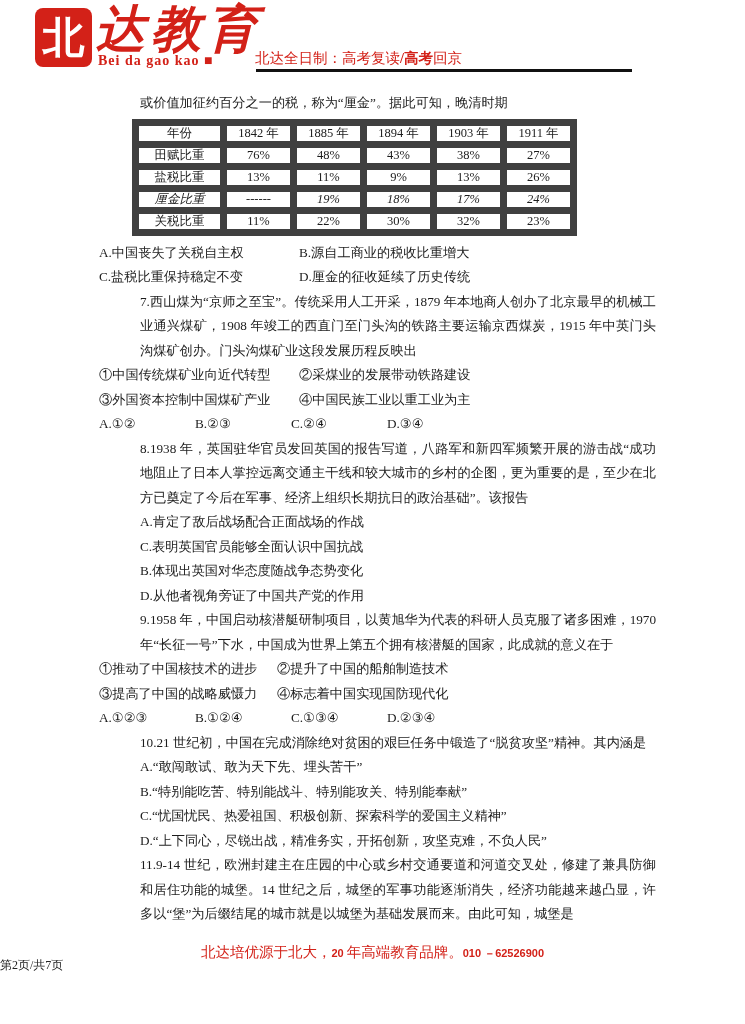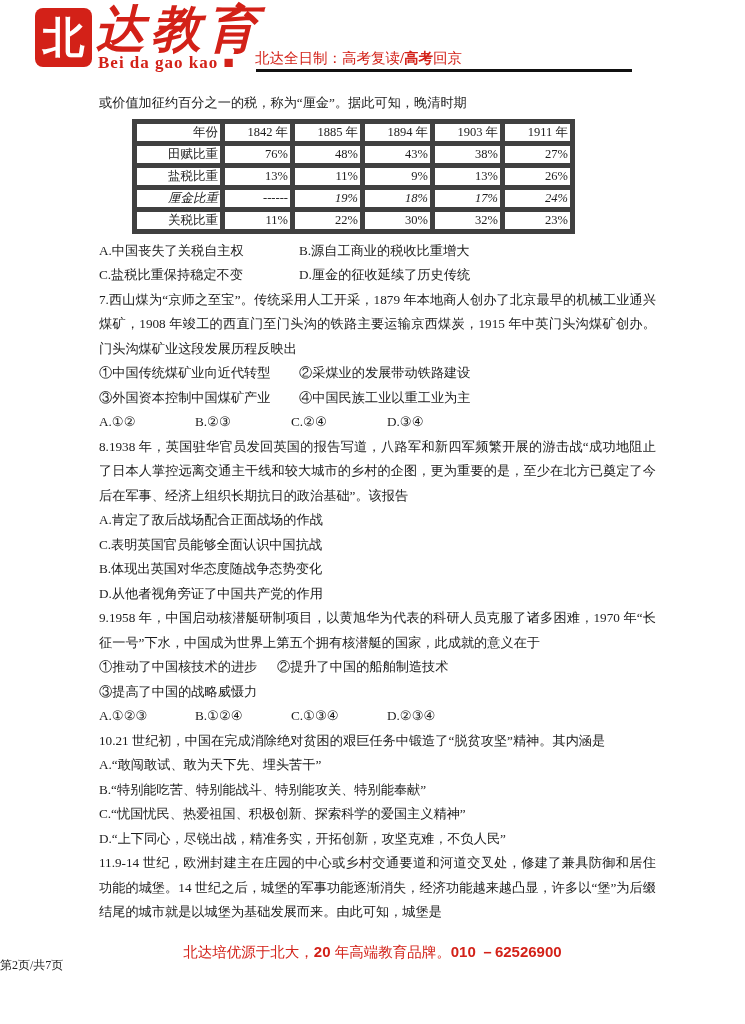--- a/index.html
+++ b/index.html
@@ -15,60 +15,60 @@
     background:#d32118; border-radius:7px; display:flex; align-items:center;
     justify-content:center; color:#ffffff; font-size:42px; font-weight:bold;
     box-shadow:0 0 0 1px #d32118;
   }
   .brand-script {
     position:absolute; left:95px; top:-4px; color:#d32118; font-size:50px;
     font-weight:bold; font-style:italic; letter-spacing:6px;
     font-family:"Liberation Serif",serif;
   }
   .brand-tagline {
-    position:absolute; left:98px; top:53px; color:#d32118; font-size:17px;
+    position:absolute; left:98px; top:53px; color:#d32118; font-size:14px;
     font-weight:bold; letter-spacing:1px;
   }
   .header-slogan {
     position:absolute; left:255px; top:49px; width:378px; 
     color:#d32118; font-size:14.5px; white-space:nowrap;
   }
   .header-slogan .b { font-weight:bold; }
   .header-rule {
     position:absolute; left:256px; top:69px; width:376px; height:3px;
     background:#111111;
   }
   
   .content {
     position:absolute; left:99px; top:91px; width:557px;
     font-size:13.2px; line-height:24.5px;
   }
-  .content p.line { text-align:justify; }
+  .content p.line { text-align:justify;margin-left:41px; }
   .data-table {
     border-collapse:collapse; margin:3px 0 5px 33px; table-layout:fixed;
     font-size:12.5px;
   }
   .data-table td {
-    border:5px solid #404040; height:22px; text-align:right;
+    border:7px solid #404040; height:22px; text-align:center;
     vertical-align:middle; padding:0 2px; line-height:14px;
   }
   .data-table col.c0 { width:88px; }
   .data-table col.cn { width:70px; }
   .data-table tr.thick-top td { border-top-width:2px;font-style:italic; }
   .pair { display:flex; }
   .pair .opt-l { display:inline-block; width:200px; flex:0 0 200px; }
   .pair.narrow .opt-l { width:178px; flex:0 0 178px; }
   .quad { display:flex; }
   .quad span { display:inline-block; width:96px; flex:0 0 96px; }
   
   .footer-promo {
     position:absolute; left:0; top:943px; width:100%; text-align:center;
     color:#d32118; font-size:14.5px; white-space:nowrap;
   }
-  .footer-promo .b { font-weight:bold; font-family:"Liberation Sans",sans-serif; font-size:15px; }
+  .footer-promo .b { font-weight:bold; font-family:"Liberation Sans",sans-serif; font-size:11px; }
   .footer-page {
     position:absolute; left:0; top:957px; width:100%; text-align:left;
     color:#222222; font-size:12px;
   }
 </style>
 </head>
 <body>
 
 <div class="page">
 
@@ -170,20 +170,21 @@
     <p class="line">B.体现出英国对华态度随战争态势变化</p>
     <p class="line">D.从他者视角旁证了中国共产党的作用</p>
 
     <p class="line">9.1958 年，中国启动核潜艇研制项目，以黄旭华为代表的科研人员克服了诸多困难，1970 年“长征一号”下水，中国成为世界上第五个拥有核潜艇的国家，此成就的意义在于</p>
     <div class="pair narrow">
       <span class="opt-l">①推动了中国核技术的进步</span>
       <span>②提升了中国的船舶制造技术</span>
     </div>
     <div class="pair narrow">
       <span class="opt-l">③提高了中国的战略威慑力</span>
+      <span>④标志着中国实现国防现代化</span>
     </div>
     <div class="quad">
       <span>A.①②③</span>
       <span>B.①②④</span>
       <span>C.①③④</span>
       <span>D.②③④</span>
     </div>
 
     <p class="line">10.21 世纪初，中国在完成消除绝对贫困的艰巨任务中锻造了“脱贫攻坚”精神。其内涵是</p>
     <p class="line">A.“敢闯敢试、敢为天下先、埋头苦干”</p>

